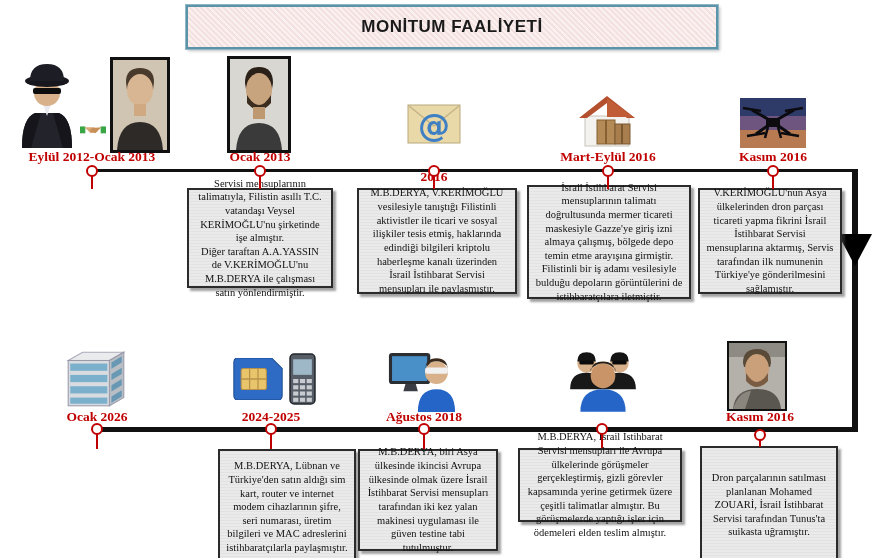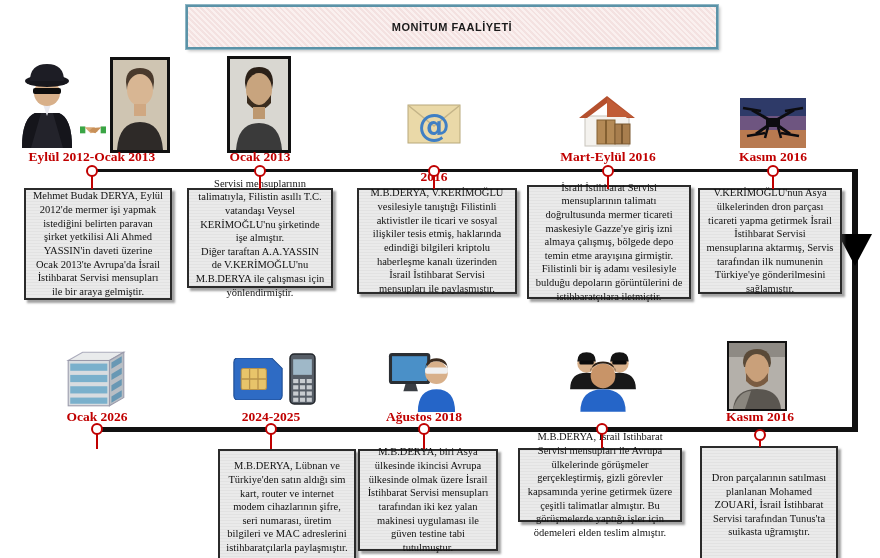--- a/index.html
+++ b/index.html
@@ -3,21 +3,21 @@
 <meta charset="utf-8">
 <style>
   html,body{margin:0;padding:0;background:#fff;}
   #canvas{position:relative;width:880px;height:558px;background:#fff;overflow:hidden;
           font-family:"Liberation Serif",serif;}
   .title-box{position:absolute;left:186px;top:5px;width:528px;height:40px;
      border:2px solid #5b93a8;box-shadow:0 0 0 1px #8fb6c4, 2px 2px 3px rgba(0,0,0,.25);
      background:#faf0ef;
      background-image:repeating-linear-gradient(45deg, rgba(214,160,160,.18) 0 2px, rgba(255,255,255,0) 2px 4px);
      display:flex;align-items:center;justify-content:center;}
-  .title-box span{font-family:"Liberation Sans",sans-serif;font-weight:bold;font-size:11px;
+  .title-box span{font-family:"Liberation Sans",sans-serif;font-weight:bold;font-size:17px;
      letter-spacing:.5px;color:#1a1a1a;}
   .line{position:absolute;background:#111;}
   .arrowhead{position:absolute;width:0;height:0;border-left:17px solid transparent;
      border-right:17px solid transparent;border-top:32px solid #000;}
   .dot{position:absolute;width:8px;height:8px;border:2px solid #c00000;border-radius:50%;
      background:#fff;z-index:4;}
   .stem{position:absolute;width:2px;background:#c00000;z-index:3;}
   .date{position:absolute;width:170px;text-align:center;color:#c00000;font-weight:bold;
      font-size:13.5px;white-space:nowrap;}
   .box{position:absolute;background:#eaeaea;
@@ -69,40 +69,37 @@
       <rect x="0" y="0" width="54" height="90" fill="#cfc5b2"></rect>
       <path d="M13,22 Q13,8 27,8 Q41,8 41,22 L40,30 L14,30 Z" fill="#4a3a2c"></path>
       <ellipse cx="27" cy="30" rx="13" ry="16" fill="#d8b693"></ellipse>
       <path d="M4,90 Q6,62 27,62 Q48,62 50,90 Z" fill="#2e2a28"></path>
       <rect x="21" y="44" width="12" height="12" fill="#d0a882"></rect>
     </svg>
   </div>
   <div class="date" style="left:7px;top:149px;">Eylül 2012-Ocak 2013</div>
   <div class="dot" style="left:86px;top:165px;"></div>
   <div class="stem" style="left:91px;top:175px;height:14px;"></div>
-  <div class="box" style="left:24px;top:188px;width:148px;height:112px;">
-    <span class="boxtext">Mehmet Budak DERYA, Eylül 2012'de mermer işi yapmak istediğini belirten paravan şirket yetkilisi Ali Ahmed YASSIN'in daveti üzerine Ocak 2013'te Avrupa'da İsrail İstihbarat Servisi mensupları ile bir araya gelmiştir.</span>
-  </div>
 
   <div class="icon photo" style="left:227px;top:56px;width:64px;height:97px;background:#d8d6d0;">
     <svg width="58" height="91" viewBox="0 0 58 91">
       <rect x="0" y="0" width="58" height="91" fill="#d9d7d1"></rect>
       <path d="M15,24 Q15,8 29,8 Q43,8 43,24 L42,30 L16,30 Z" fill="#2c2118"></path>
       <ellipse cx="29" cy="31" rx="13" ry="17" fill="#c8a47e"></ellipse>
       <path d="M17,36 Q29,56 41,36 L41,44 Q29,58 17,44 Z" fill="#3a2c1e"></path>
       <path d="M6,91 Q8,64 29,64 Q50,64 52,91 Z" fill="#3a3a3a"></path>
       <rect x="23" y="48" width="12" height="12" fill="#bd9870"></rect>
     </svg>
   </div>
   <div class="date" style="left:175px;top:149px;">Ocak 2013</div>
   <div class="dot" style="left:254px;top:165px;"></div>
   <div class="stem" style="left:259px;top:175px;height:14px;"></div>
   <div class="box" style="left:187px;top:188px;width:146px;height:100px;">
     <span class="boxtext">Servisi mensuplarının talimatıyla, Filistin asıllı T.C. vatandaşı Veysel KERİMOĞLU'nu şirketinde işe almıştır.
-Diğer taraftan A.A.YASSIN de V.KERİMOĞLU'nu M.B.DERYA ile çalışması için yönlendirmiştir.</span>
+Diğer taraftan A.A.YASSIN de V.KERİMOĞLU'nu M.B.DERYA ile çalışması satın yönlendirmiştir.</span>
   </div>
 
   <div class="icon" style="left:407px;top:102px;">
     <svg width="54" height="44" viewBox="0 0 54 44">
       <rect x="1" y="3" width="52" height="38" fill="#ead9a8" stroke="#b8a87a" stroke-width="1"></rect>
       <path d="M2,4 L27,24 L52,4" fill="none" stroke="#c4b488" stroke-width="1.5"></path>
       <text x="27" y="34" font-size="32" font-family="DejaVu Sans, sans-serif" font-weight="bold" fill="#3f7fc4" text-anchor="middle">@</text>
     </svg>
   </div>
   <div class="date" style="left:349px;top:149px;margin-top:20px;">2016</div>
@@ -148,21 +145,21 @@
           <line x1="41" y1="35" x2="59" y2="38"></line>
       </g>
       <rect x="26" y="20" width="14" height="9" rx="2" fill="#0c0c10"></rect>
       <path d="M28,29 L25,40 M38,29 L41,40" stroke="#0c0c10" stroke-width="2.5" fill="none"></path>
     </svg>
   </div>
   <div class="date" style="left:688px;top:149px;">Kasım 2016</div>
   <div class="dot" style="left:767px;top:165px;"></div>
   <div class="stem" style="left:772px;top:175px;height:14px;"></div>
   <div class="box" style="left:698px;top:188px;width:144px;height:106px;">
-    <span class="boxtext">V.KERİMOĞLU'nun Asya ülkelerinden dron parçası ticareti yapma getirmek İsrail İstihbarat Servisi mensuplarına aktarmış, Servis tarafından ilk numunenin Türkiye'ye gönderilmesini sağlamıştır.</span>
+    <span class="boxtext">V.KERİMOĞLU'nun Asya ülkelerinden dron parçası ticareti yapma fikrini İsrail İstihbarat Servisi mensuplarına aktarmış, Servis tarafından ilk numunenin Türkiye'ye gönderilmesini sağlamıştır.</span>
   </div>
 
   <div class="icon" style="left:62px;top:344px;">
     <svg width="68" height="68" viewBox="0 0 66 66">
       <polygon points="6,16 20,8 60,8 46,16" fill="#e9ebec" stroke="#aab" stroke-width="1"></polygon>
       <polygon points="46,16 60,8 60,52 46,60" fill="#b8bec4" stroke="#99a" stroke-width="1"></polygon>
       <rect x="6" y="16" width="40" height="44" fill="#d8dce0" stroke="#99a" stroke-width="1"></rect>
       <g fill="#7ab0cc">
         <rect x="8" y="19" width="36" height="7"></rect>
           <rect x="8" y="30" width="36" height="7"></rect>

